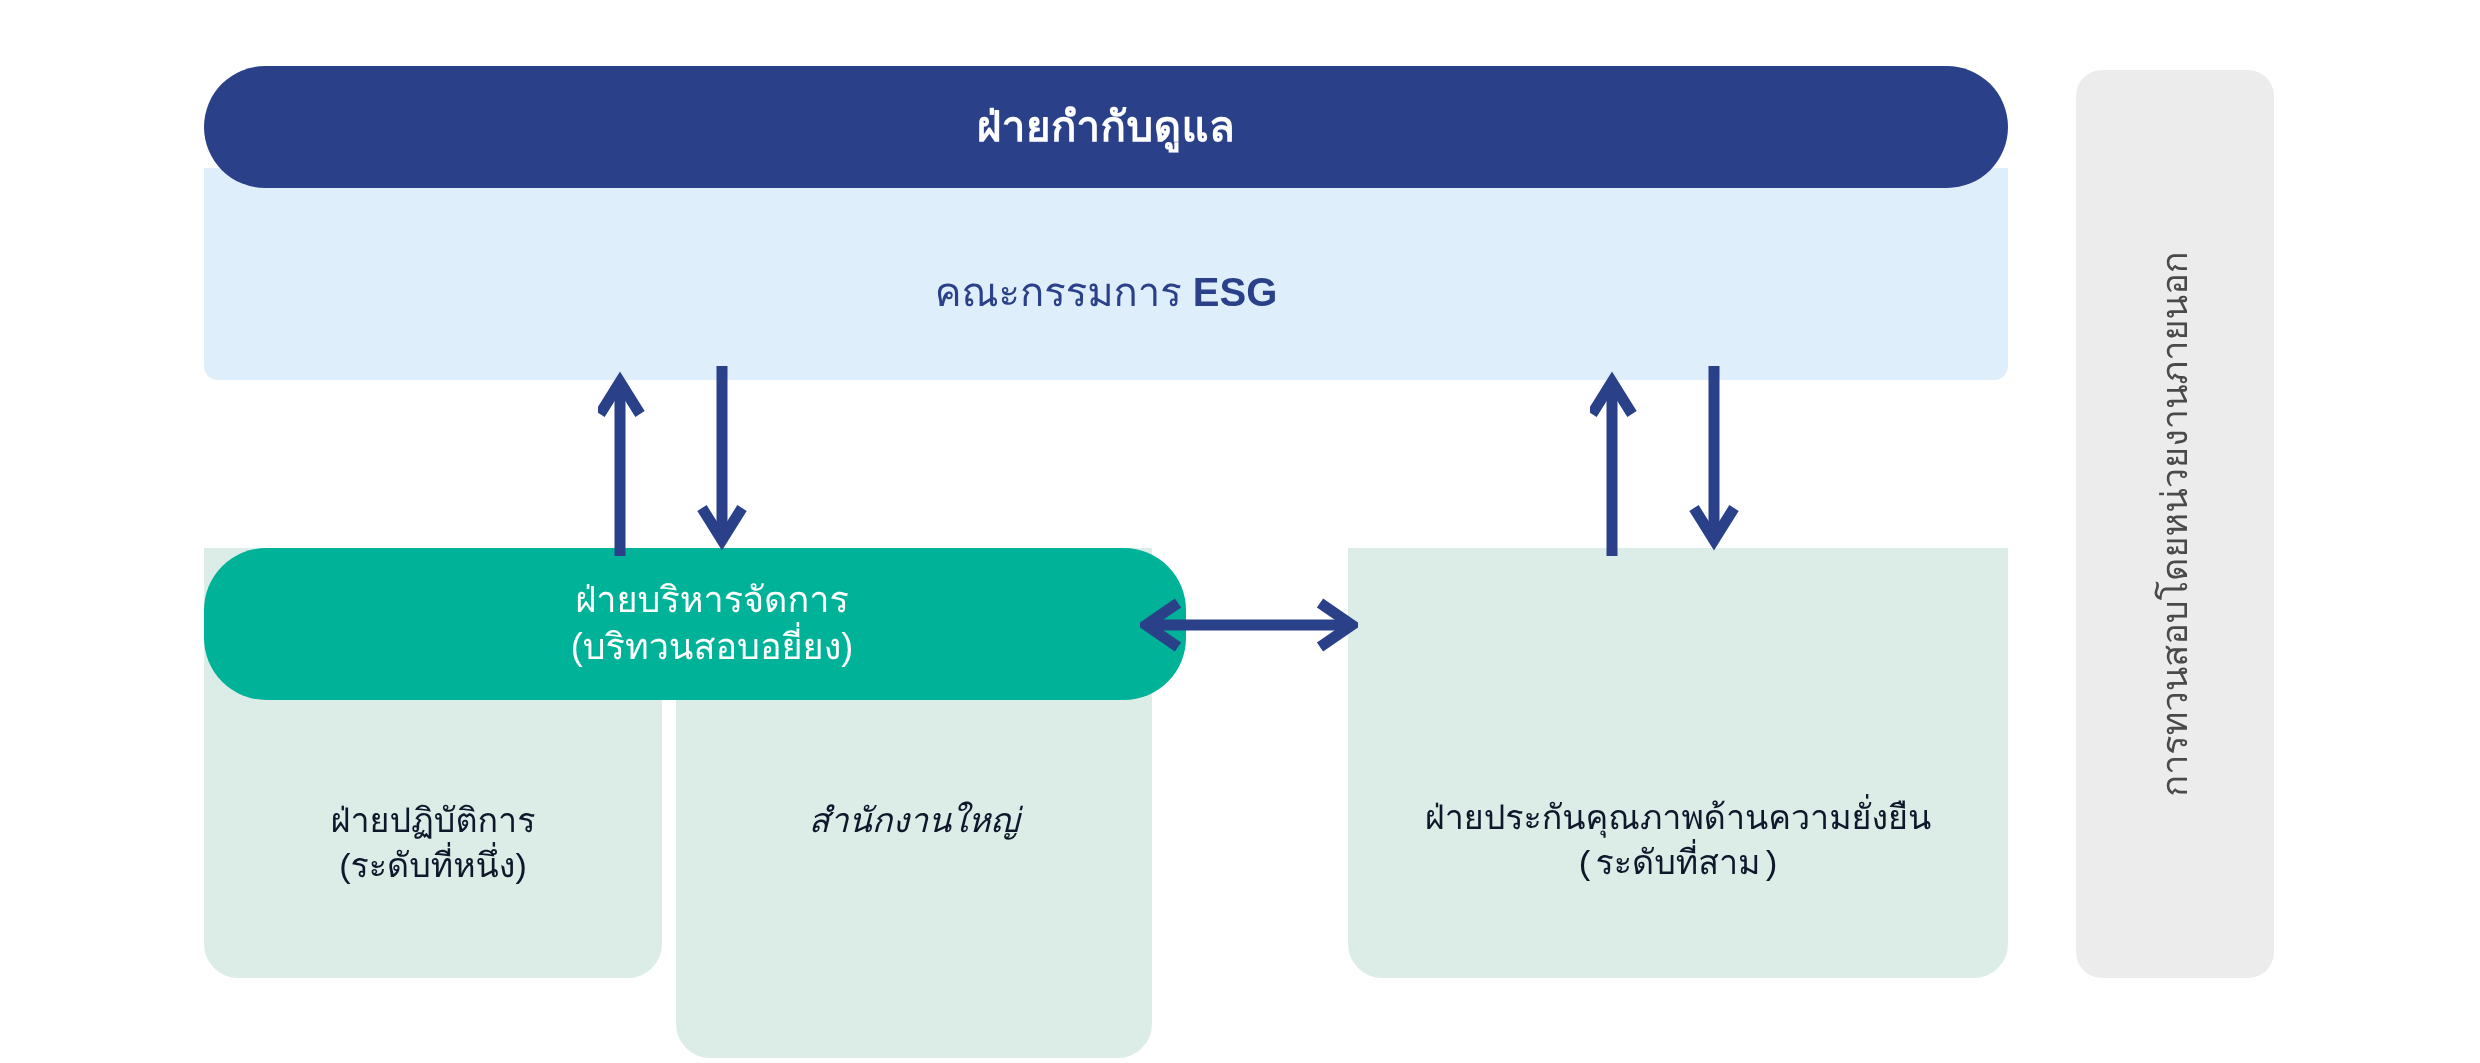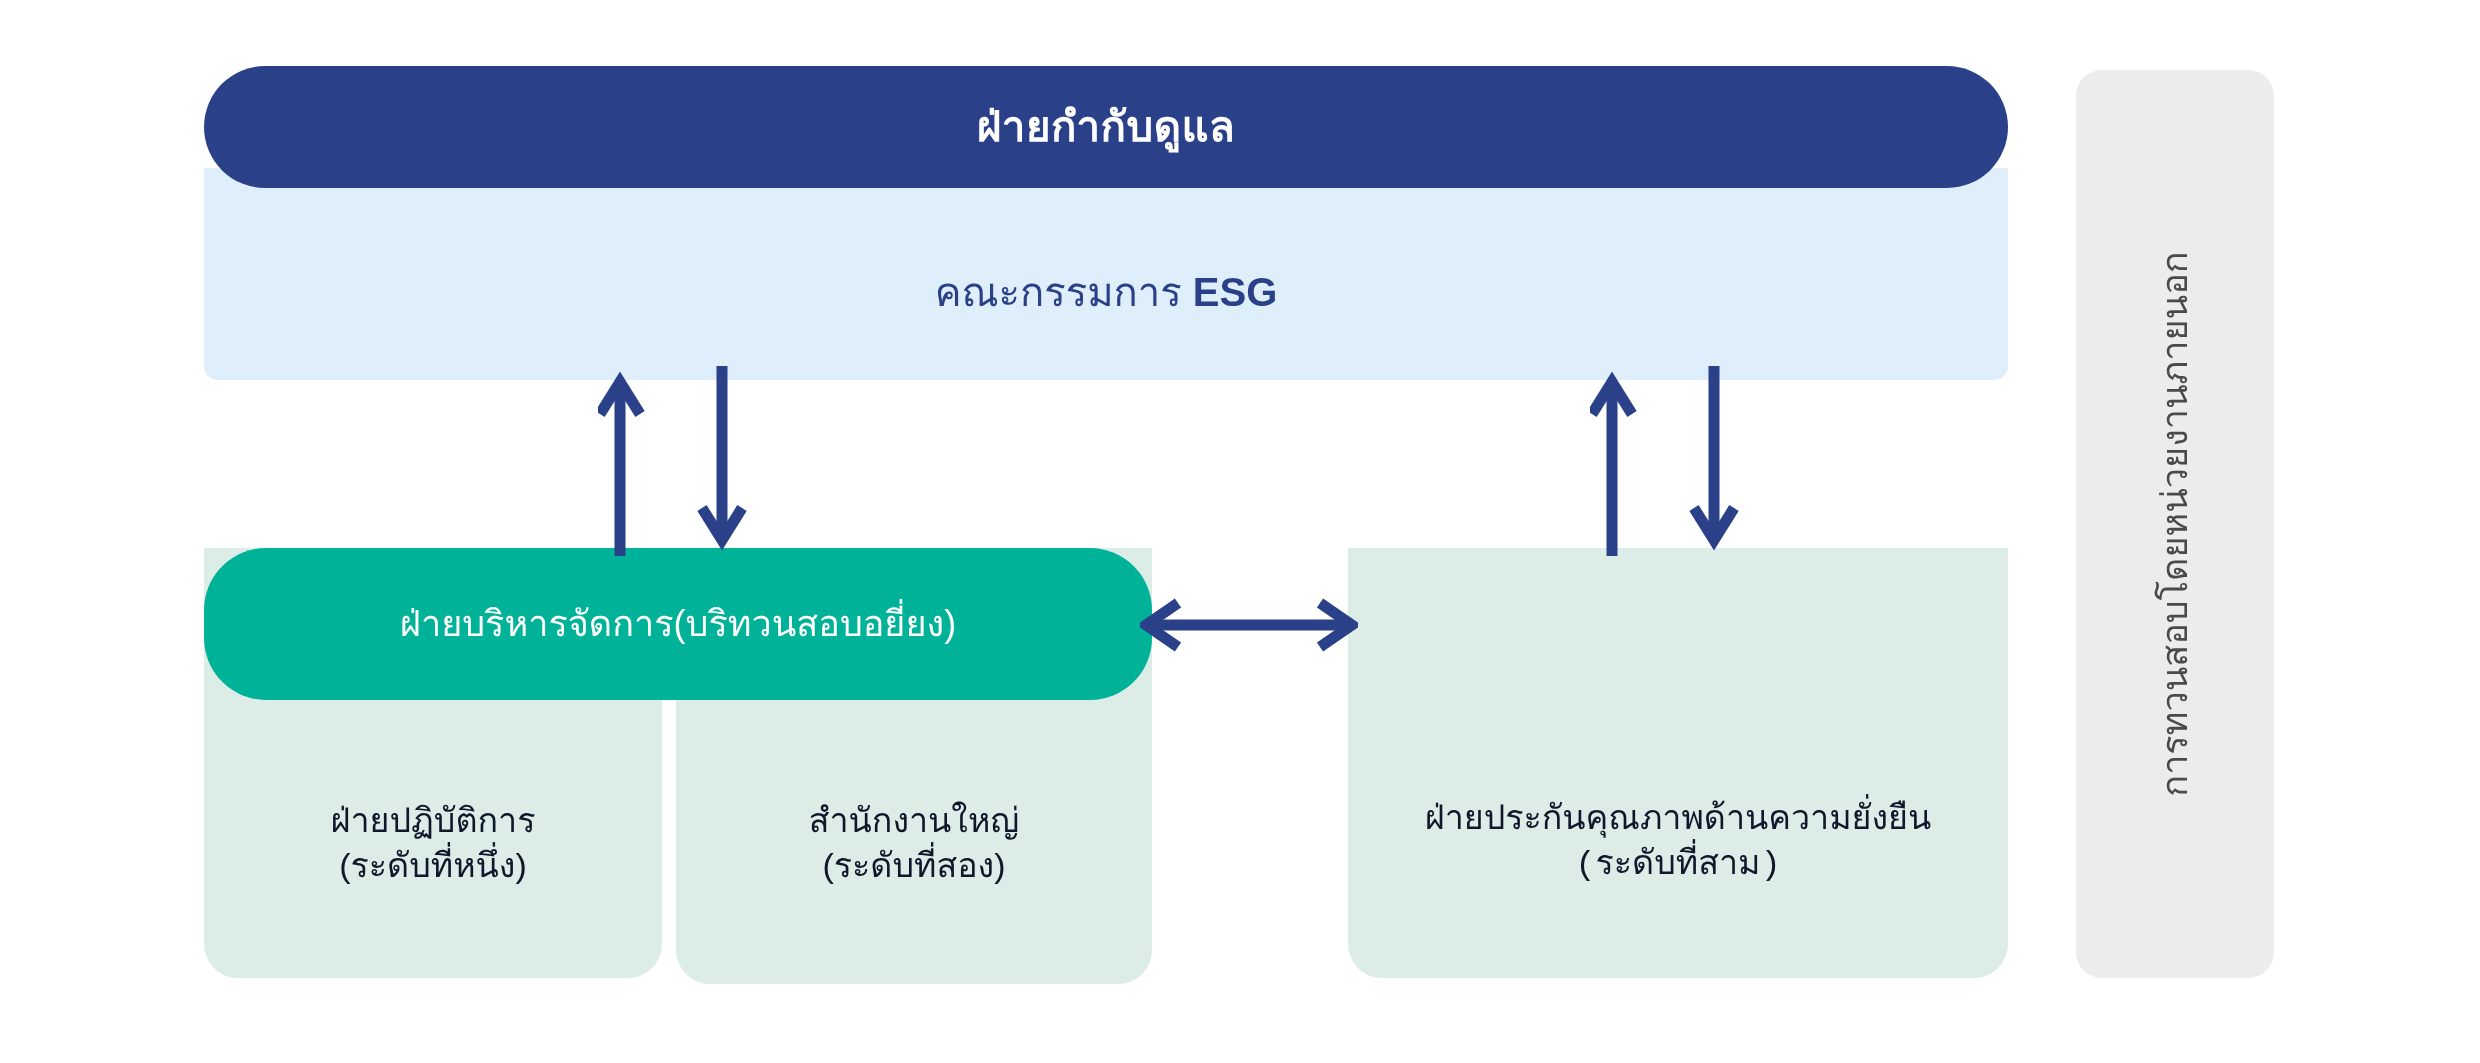--- a/index.html
+++ b/index.html
@@ -84,24 +84,25 @@
     font-size: 34px;
     line-height: 1.32;
   }
 
   
   .green-box {
     position: absolute;
     background: #00B398;
     border-radius: 62px;
     display: flex;
-    flex-direction: row;
+    flex-direction: column;
     align-items: center;
     justify-content: center;
     z-index: 3;
+    padding-left: 34px;
   }
   .green-box .line {
     color: #ffffff;
     font-size: 36px;
     line-height: 1.3;
     white-space: nowrap;
   }
 
   
   .arrow {
@@ -145,24 +146,23 @@
     <div class="gov-bar-label">ฝ่ายกำกับดูแล</div>
   </div>
 
   <div class="mint-col" style="left:204px; top:548px; width:458px; height:430px;">
     <div class="mint-label" style="top:250px;">
       <div>ฝ่ายปฏิบัติการ</div>
       <div>(ระดับที่หนึ่ง)</div>
     </div>
   </div>
 
-  <div class="mint-col" style="left:676px; top:548px; width:476px; height:436px;">
+  <div class="mint-col" style="left:676px; top:548px; width:476px; height:510px;font-style:italic;">
     <div class="mint-label" style="top:250px;">
       <div>สำนักงานใหญ่</div>
-      <div>(ระดับที่สอง)</div>
     </div>
   </div>
 
   <div class="mint-col" style="left:1348px; top:548px; width:660px; height:430px;">
     <div class="mint-label" style="top:250px;font-family:Liberation Mono, monospace;">
       <div>ฝ่ายประกันคุณภาพด้านความยั่งยืน</div>
       <div>(ระดับที่สาม)</div>
     </div>
   </div>
 

